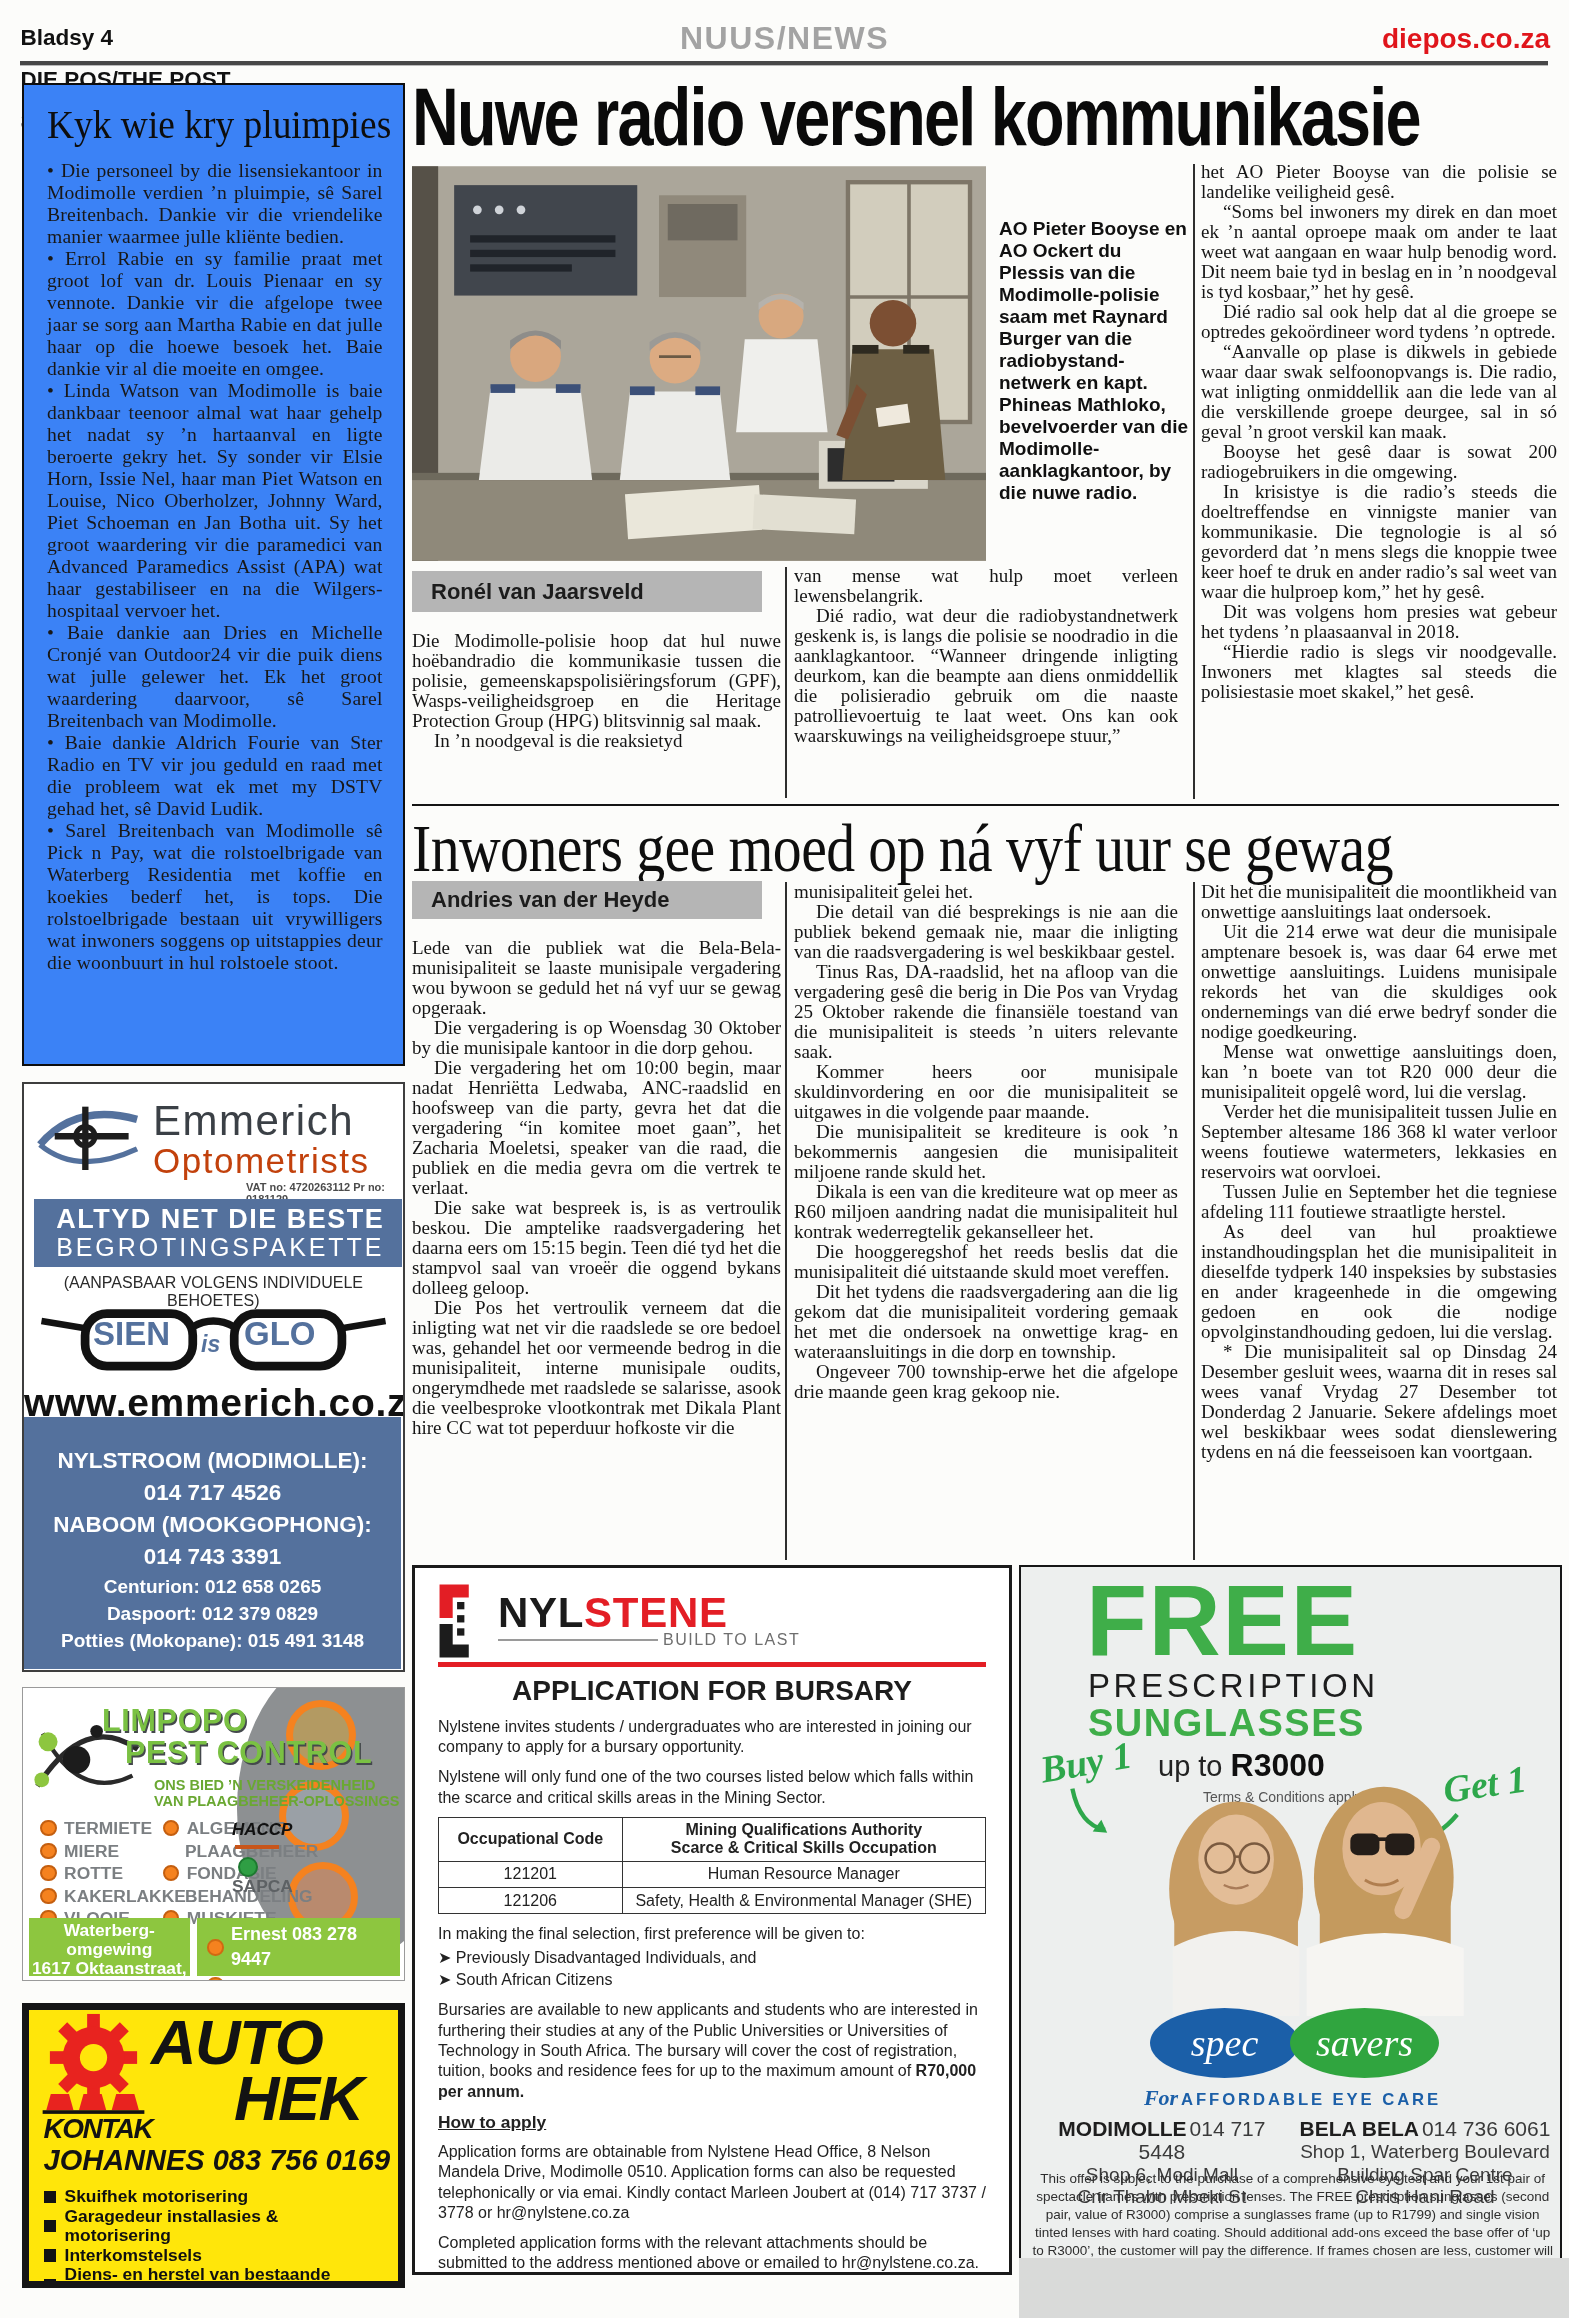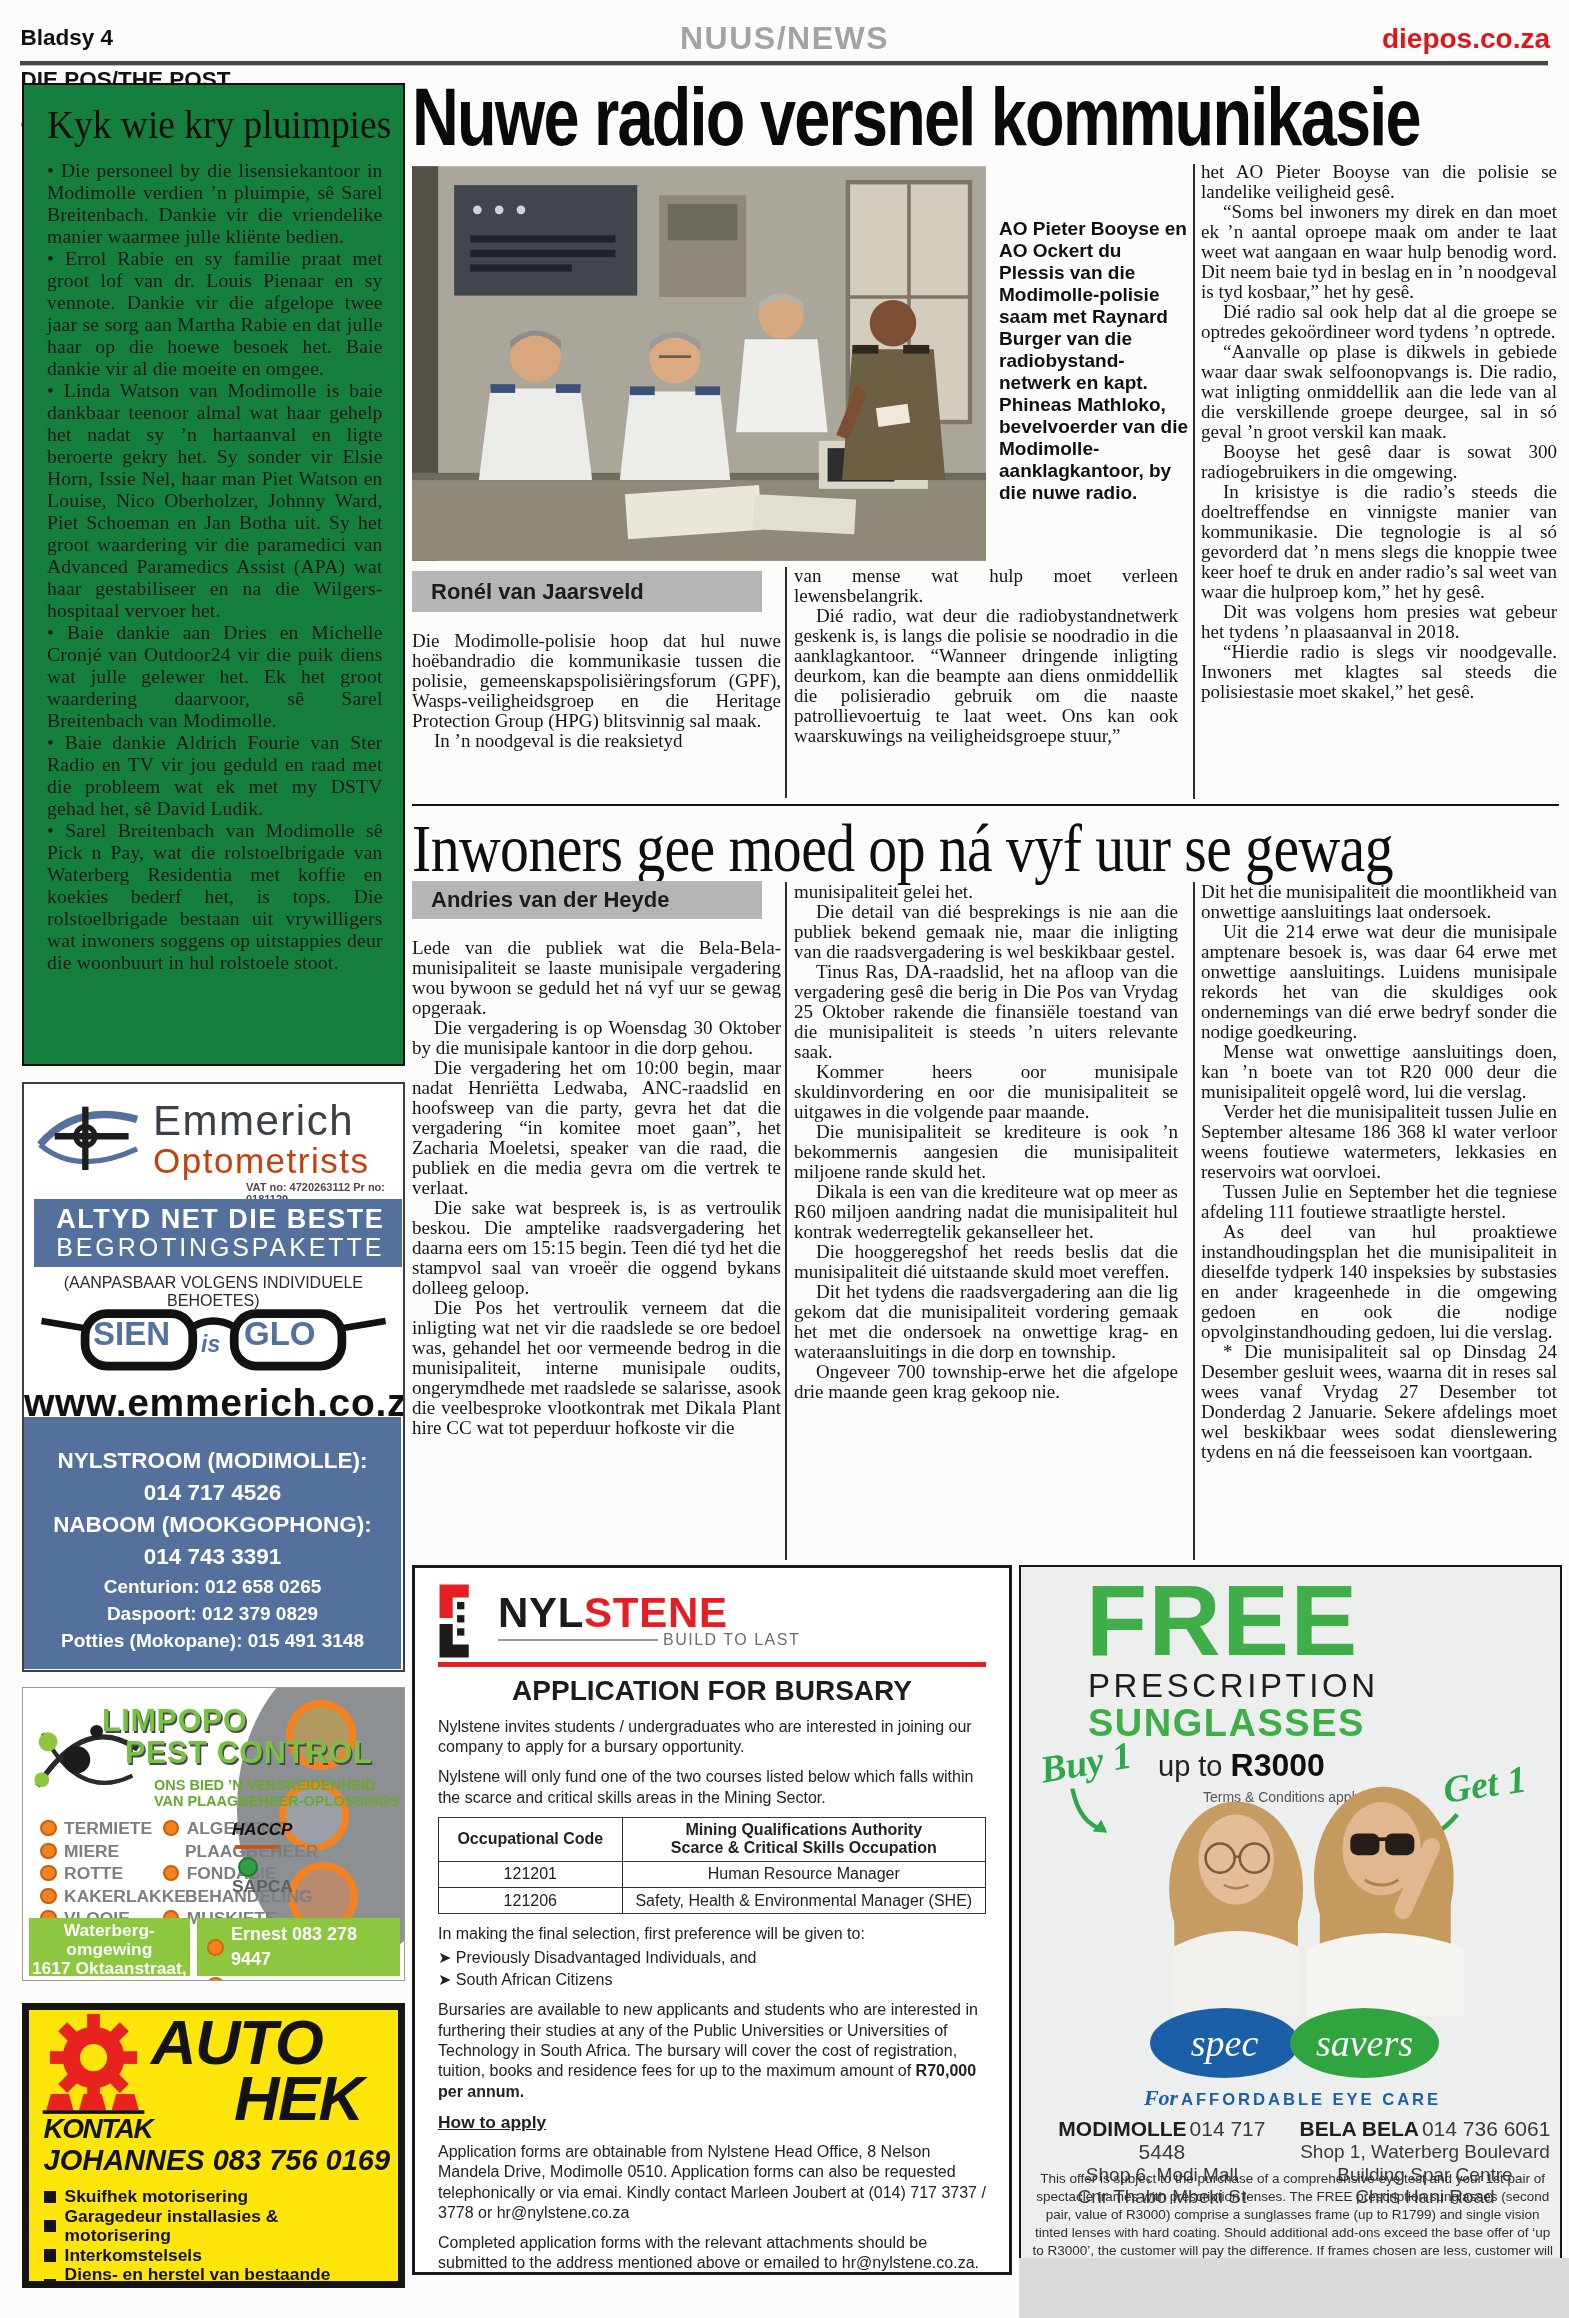--- a/index.html
+++ b/index.html
@@ -21,21 +21,21 @@
   .lp{font-size:19.6px;line-height:22px;text-align:justify;color:#181818;letter-spacing:0.2px;}
   .lp p{margin:0;text-indent:0;}
   .rule-v{width:1.5px;background:#2e2e2e;}
   .byline{background:#b5b5b5;font-family:"Liberation Sans",sans-serif;font-weight:bold;font-size:22px;
           color:#1c1c1c;display:flex;align-items:center;padding-left:19px;box-sizing:border-box;}
   .caption{font-family:"Liberation Sans",sans-serif;font-weight:bold;font-size:19px;line-height:22px;color:#101010;}
   .h1wrap span{display:inline-block;white-space:nowrap;font-family:"Liberation Sans",sans-serif;
        font-weight:800;font-size:81px;letter-spacing:-2.2px;color:#0a0a0a;transform:scaleX(.80);transform-origin:left top;}
   .h2wrap span{display:inline-block;white-space:nowrap;font-family:"Liberation Serif",serif;
        font-size:68px;letter-spacing:-0.7px;color:#0e0e0e;transform:scaleX(.85);transform-origin:left top;}
-  .leftbox{border:2.9px solid #0d0d0d;background:#15803d;box-sizing:border-box;padding:17.4px 20.4px 0 23px;}
+  .leftbox{border:2.9px solid #0d0d0d;background:#3b82f6;box-sizing:border-box;padding:17.4px 20.4px 0 23px;}
   .ltitle{font-size:39px;color:#0d0d0d;white-space:nowrap;transform:scaleX(.96);transform-origin:left top;margin-bottom:13px;}
   
   .em-box{border:2.9px solid #3e3e3e;background:#fff;box-sizing:border-box;overflow:hidden;}
   .em-brand{font-family:"Liberation Sans",sans-serif;font-size:42px;color:#3b4046;letter-spacing:1.5px;}
   .em-brand2{font-family:"Liberation Sans",sans-serif;font-size:35px;color:#c2410c;letter-spacing:1.5px;}
   .em-vat{font-family:"Liberation Sans",sans-serif;font-weight:bold;font-size:11px;color:#4c4c4c;}
   .em-banner{background:#54719d;color:#fff;font-family:"Liberation Sans",sans-serif;text-align:left;padding:5.8px 10.2px 7.3px;}
   .em-b1{font-weight:bold;font-size:27px;letter-spacing:1.5px;line-height:29px;}
   .em-b2{font-weight:normal;font-size:25px;letter-spacing:2.9px;line-height:26px;}
   .em-note{font-family:"Liberation Sans",sans-serif;font-size:16px;color:#2a2a2a;text-align:center;}
@@ -160,21 +160,21 @@
     </svg>
   </div>
 
   <div class="abs caption" style="left:999px;top:218px;width:190px;">AO Pieter Booyse en AO Ockert du Plessis van die Modimolle-polisie saam met Raynard Burger van die radiobystand-netwerk en kapt. Phineas Mathloko, bevelvoerder van die Modimolle-aanklagkantoor, by die nuwe radio.</div>
 
   <div class="abs btx" style="left:1201px;top:162px;width:356px;height:640px;overflow:hidden;">
     <p class="ni">het AO Pieter Booyse van die polisie se landelike veiligheid gesê.</p>
     <p>“Soms bel inwoners my direk en dan moet ek ’n aantal oproepe maak om ander te laat weet wat aangaan en waar hulp benodig word. Dit neem baie tyd in beslag en in ’n noodgeval is tyd kosbaar,” het hy gesê.</p>
     <p>Dié radio sal ook help dat al die groepe se optredes gekoördineer word tydens ’n optrede.</p>
     <p>“Aanvalle op plase is dikwels in gebiede waar daar swak selfoonopvangs is. Die radio, wat inligting onmiddellik aan die lede van al die verskillende groepe deurgee, sal in só geval ’n groot verskil kan maak.</p>
-    <p>Booyse het gesê daar is sowat 300 radiogebruikers in die omgewing.</p>
+    <p>Booyse het gesê daar is sowat 200 radiogebruikers in die omgewing.</p>
     <p>In krisistye is die radio’s steeds die doeltreffendse en vinnigste manier van kommunikasie. Die tegnologie is al só gevorderd dat ’n mens slegs die knoppie twee keer hoef te druk en ander radio’s sal weet van waar die hulproep kom,” het hy gesê.</p>
     <p>Dit was volgens hom presies wat gebeur het tydens ’n plaasaanval in 2018.</p>
     <p>“Hierdie radio is slegs vir noodgevalle. Inwoners met klagtes sal steeds die polisiestasie moet skakel,” het gesê.</p>
   </div>
 
   <div class="abs byline" style="left:412px;top:571px;width:350px;height:41px;">
     <span>Ronél van Jaarsveld</span>
   </div>
 
   <div class="abs btx" style="left:412px;top:631px;width:369px;height:167px;overflow:hidden;">

